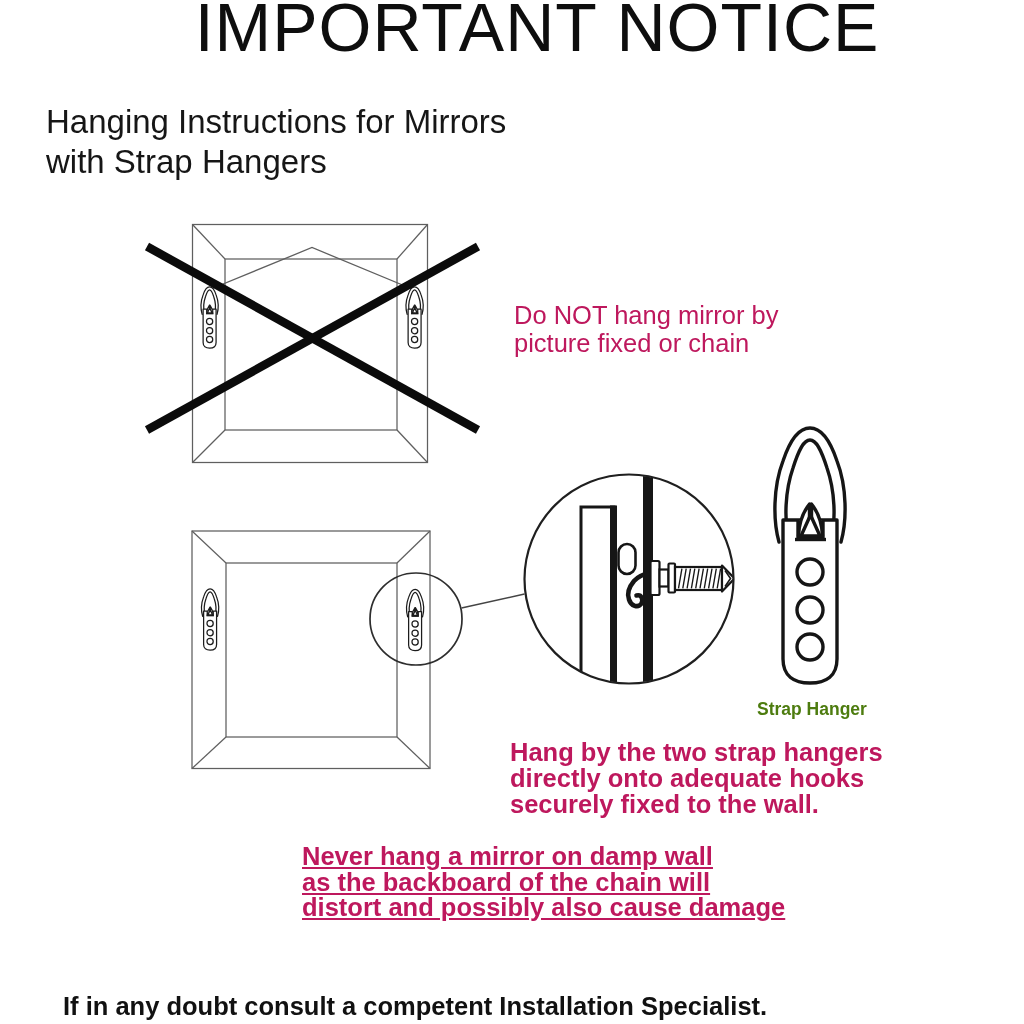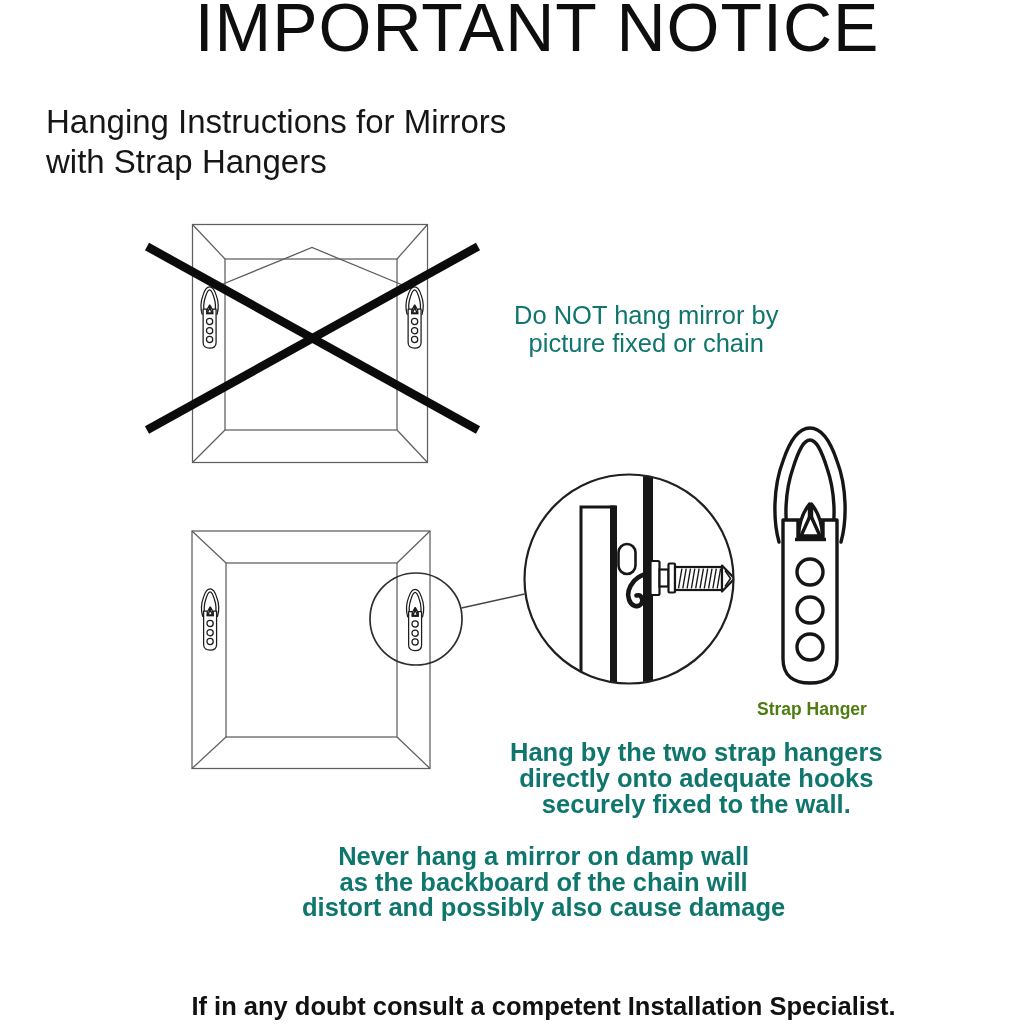--- a/index.html
+++ b/index.html
@@ -15,31 +15,31 @@
   .page-title {
     position:absolute; left:50px; right:0; top:-9px;
     text-align:center; font-size:68px; line-height:72px;
     font-weight:400; letter-spacing:1px; white-space:nowrap; color:#0e0e0e;
   }
   .page-subtitle {
     position:absolute; left:46px; right:0; top:70px;
     text-align:left; font-size:33px; line-height:40px;
     font-weight:400; color:#161616;margin-top:32px;
   }
-  .note { position:absolute; white-space:nowrap; color:#0f766e;text-align:center; }
+  .note { position:absolute; white-space:nowrap; color:#be185d; }
   .note-wire  { left:514px; top:302px; font-size:25.5px; line-height:27.5px; font-weight:400; }
   .note-hang  { left:510px; top:739px; font-size:25.5px; line-height:26px;  font-weight:700; }
-  .note-damp  { left:302px; top:844px; font-size:25.5px; line-height:25.5px; font-weight:700; }
+  .note-damp  { left:302px; top:844px; font-size:25.5px; line-height:25.5px; font-weight:700;text-decoration:underline; }
   .strap-label {
     position:absolute; left:757px; top:699px;
     font-size:17.5px; line-height:20px; font-weight:600; color:#4d7c0f; white-space:nowrap;
   }
   .footer {
     position:absolute; left:0; right:0; top:993px;
-    padding-left:55px; text-align:center;
+    padding-left:55px; 
     font-size:25.5px; line-height:26px; font-weight:700; color:#111; white-space:nowrap;margin-left:8px;
   }
 </style>
 </head>
 <body>
 
 <svg id="diagram-svg" width="1024" height="1024" viewBox="0 0 1024 1024" xmlns="http://www.w3.org/2000/svg">
   <defs>
     <g id="strap-hanger" fill="none" stroke-linejoin="round">
 

